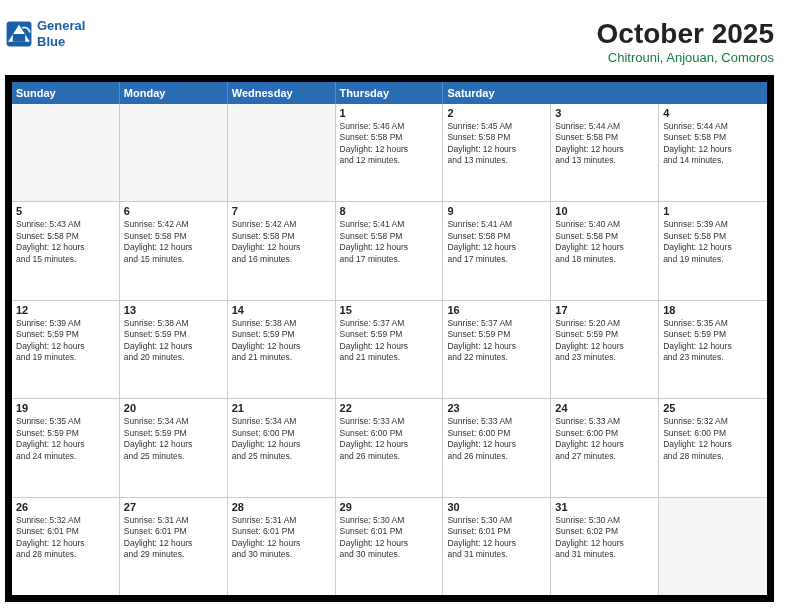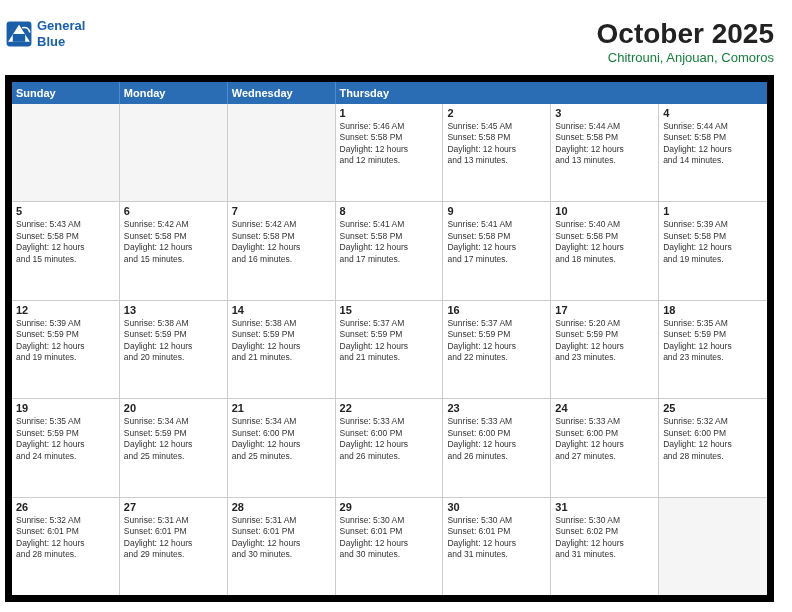--- a/index.html
+++ b/index.html
@@ -133,20 +133,21 @@
       <div class="location">Chitrouni, Anjouan, Comoros</div>
     </div>
   </div>
 
   <div class="calendar">
     <div class="cal-header-row">
     <div class="cal-header-cell">Sunday</div>
         <div class="cal-header-cell">Monday</div>
         <div class="cal-header-cell">Wednesday</div>
         <div class="cal-header-cell">Thursday</div>
+        <div class="cal-header-cell">Saturday</div>
       </div>
     <div class="cal-body">
     <div class="cal-row">
           <div class="cal-cell empty"></div>
           <div class="cal-cell empty"></div>
           <div class="cal-cell empty"></div>
           <div class="cal-cell">
             <span class="day-num">1</span>
             <div class="day-info" style="white-space: pre-line;">Sunrise: 5:46 AM
 Sunset: 5:58 PM

